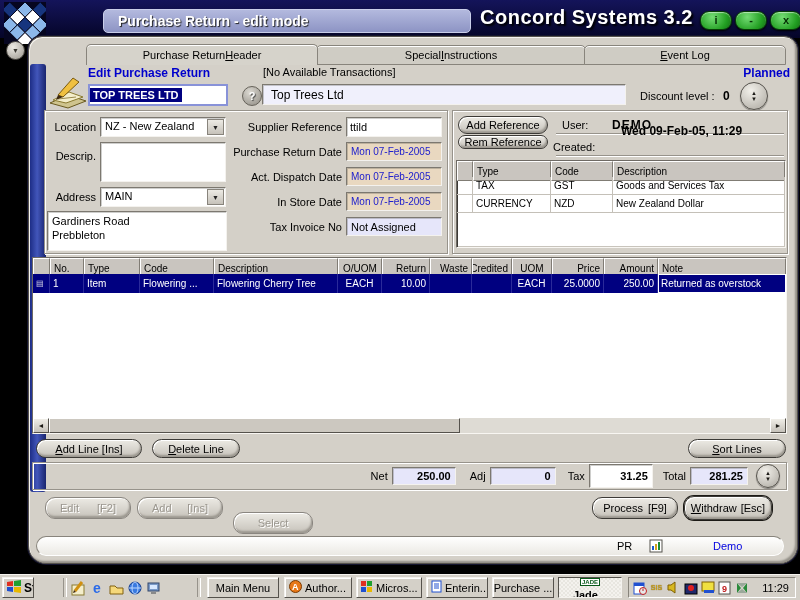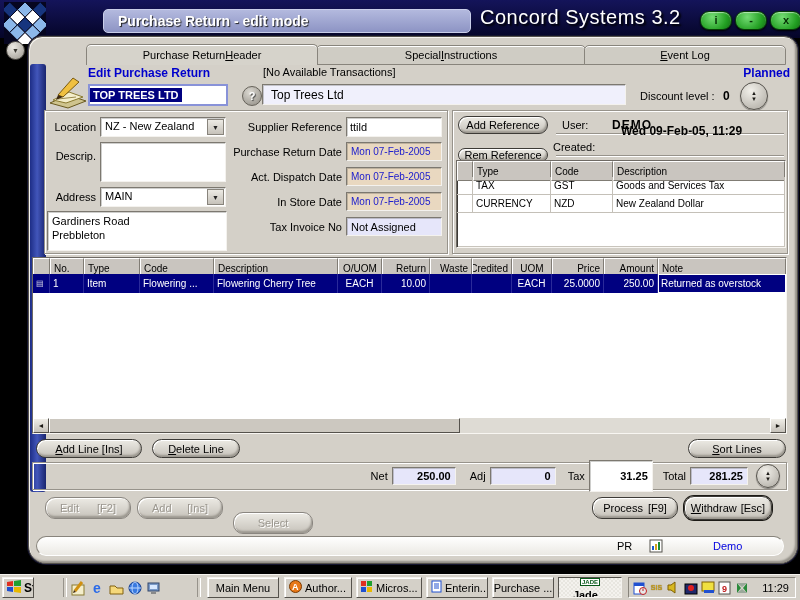--- a/index.html
+++ b/index.html
@@ -5,21 +5,21 @@
   html,body{margin:0;padding:0;background:#000;}
   #screen{position:relative;width:800px;height:600px;background:#000;overflow:hidden;
           font-family:"Liberation Sans",sans-serif;font-size:11px;color:#000;}
   .abs{position:absolute;}
   
   #topband{left:0;top:0;width:800px;height:38px;background:linear-gradient(180deg,#14145a,#050528);}
   #title-lozenge{left:103px;top:9px;width:368px;height:24px;border-radius:5px;
     background:linear-gradient(180deg,#b3b9de,#8d94c4);border:1px solid #c9cee9;
     color:#fff;font-size:14px;font-weight:bold;line-height:23px;padding-left:14px;
     text-shadow:1px 1px 1px #222;box-sizing:border-box;}
-  #app-title{left:480px;top:6px;width:216px;color:#fff;font-size:20px;font-weight:normal;
+  #app-title{left:480px;top:6px;width:216px;color:#fff;font-size:20px;font-weight:bold;
     text-shadow:2px 2px 2px #000;letter-spacing:.5px;}
   .winbtn{width:30px;height:17px;border-radius:9px;border:1px solid #063c06;
     background:radial-gradient(circle at 38% 30%,#74dc74,#23a023 65%,#156e15);
     color:#052e05;font-weight:bold;font-size:11px;display:flex;align-items:center;justify-content:center;
     box-shadow:0 1px 2px #000, inset 0 1px 1px rgba(255,255,255,.55);cursor:default;line-height:1;}
   
   #window{left:28px;top:36px;width:768px;height:526px;background:#d4d0c8;
     border-radius:14px 14px 18px 18px;border:1px solid #55524c;
     box-shadow:inset 1px 1px 0 #f6f4f0, inset -2px -2px 2px #938f87, 0 0 0 1px #15152e;}
   #bluestrip{left:30px;top:64px;width:16px;height:428px;border-radius:3px;
@@ -181,21 +181,21 @@
   <div class="abs lbl rlbl" style="left:222px;top:146px;width:120px;">Purchase Return Date</div>
   <div class="abs field datefield" style="left:346px;top:142px;width:96px;height:19px;background:#e9d8c0;">Mon 07-Feb-2005</div>
   <div class="abs lbl rlbl" style="left:222px;top:171px;width:120px;">Act. Dispatch Date</div>
   <div class="abs field datefield" style="left:346px;top:167px;width:96px;height:19px;background:#e9d8c0;">Mon 07-Feb-2005</div>
   <div class="abs lbl rlbl" style="left:222px;top:196px;width:120px;">In Store Date</div>
   <div class="abs field datefield" style="left:346px;top:192px;width:96px;height:19px;background:#e9d8c0;">Mon 07-Feb-2005</div>
   <div class="abs lbl rlbl" style="left:222px;top:221px;width:120px;">Tax Invoice No</div>
   <div class="abs field lavender" style="left:346px;top:217px;width:96px;height:19px;display:flex;align-items:center;padding-left:4px;font-size:11px;">Not Assigned</div>
 
   <div class="abs pill" style="left:458px;top:116px;width:90px;height:18px;">Add Reference</div>
-  <div class="abs pill" style="left:458px;top:148px;width:90px;height:14px;">Rem Reference</div>
+  <div class="abs pill" style="left:458px;top:135px;width:90px;height:14px;">Rem Reference</div>
   <div class="abs lbl" style="left:562px;top:119px;">User:</div>
   <div class="abs lbl" style="left:612px;top:118px;font-weight:bold;font-size:12px;letter-spacing:1px;">DEMO</div>
   <div class="abs groove" style="left:556px;top:133px;width:228px;"></div>
   <div class="abs lbl" style="left:553px;top:141px;">Created:</div>
   <div class="abs lbl" style="left:601px;top:124px;font-weight:bold;font-size:12px;margin-left:20px;">Wed 09-Feb-05, 11:29</div>
   <div class="abs groove" style="left:556px;top:155px;width:228px;"></div>
 
   <div class="abs sunken2" style="left:456px;top:160px;width:330px;height:88px;background:#fff;">
     <div style="display:grid;grid-template-columns:16px 78px 62px 1fr;height:16px;">
       <div class="hcell"></div>
@@ -270,21 +270,21 @@
     <u>S</u>
       <span>ort Lines</span>
   </div>
 
   <div class="abs etchbox" style="left:32px;top:462px;width:755px;height:28px;display:flex;align-items:center;justify-content:flex-end;padding-right:6px;">
     <span class="lbl">Net</span>
     <div class="field lavender" style="width:64px;height:18px;margin:0 14px 0 4px;display:flex;align-items:center;justify-content:flex-end;padding-right:4px;font-weight:bold;">250.00</div>
     <span class="lbl">Adj</span>
     <div class="field lavender" style="width:66px;height:18px;margin:0 12px 0 4px;display:flex;align-items:center;justify-content:flex-end;padding-right:4px;font-weight:bold;">0</div>
     <span class="lbl">Tax</span>
-    <div class="field" style="width:64px;height:32px;margin:0 10px 0 4px;display:flex;align-items:center;justify-content:flex-end;padding-right:4px;font-weight:bold;text-align:right;">31.25</div>
+    <div class="field" style="width:64px;height:24px;margin:0 10px 0 4px;display:flex;align-items:center;justify-content:flex-end;padding-right:4px;font-weight:bold;text-align:right;">31.25</div>
     <span class="lbl">Total</span>
     <div class="field lavender" style="width:58px;height:18px;margin:0 8px 0 4px;display:flex;align-items:center;justify-content:flex-end;padding-right:4px;font-weight:bold;">281.25</div>
     <div class="spinner" style="width:22px;height:22px;">
         <span>▲</span>
         <span>▼</span>
       </div>
   </div>
 
   <div class="abs pill disabled" style="left:45px;top:497px;width:86px;height:22px;justify-content:space-between;padding:0 14px;">
     <span>Edit</span>

